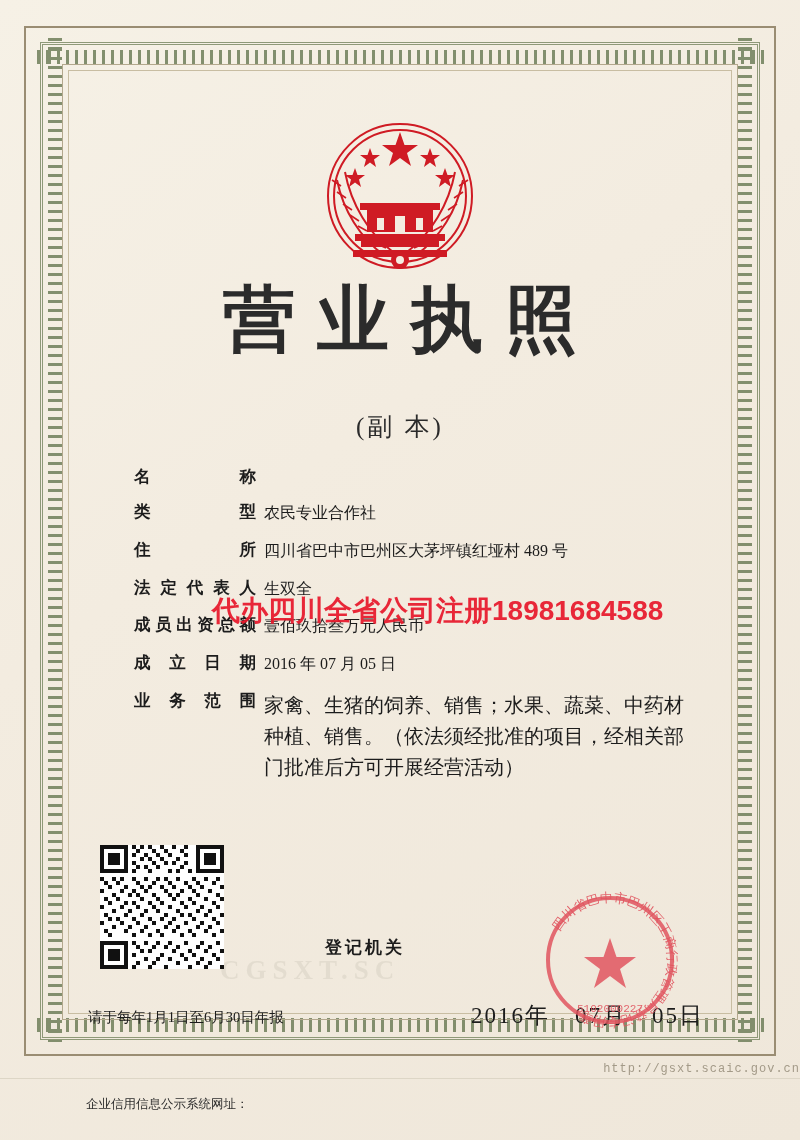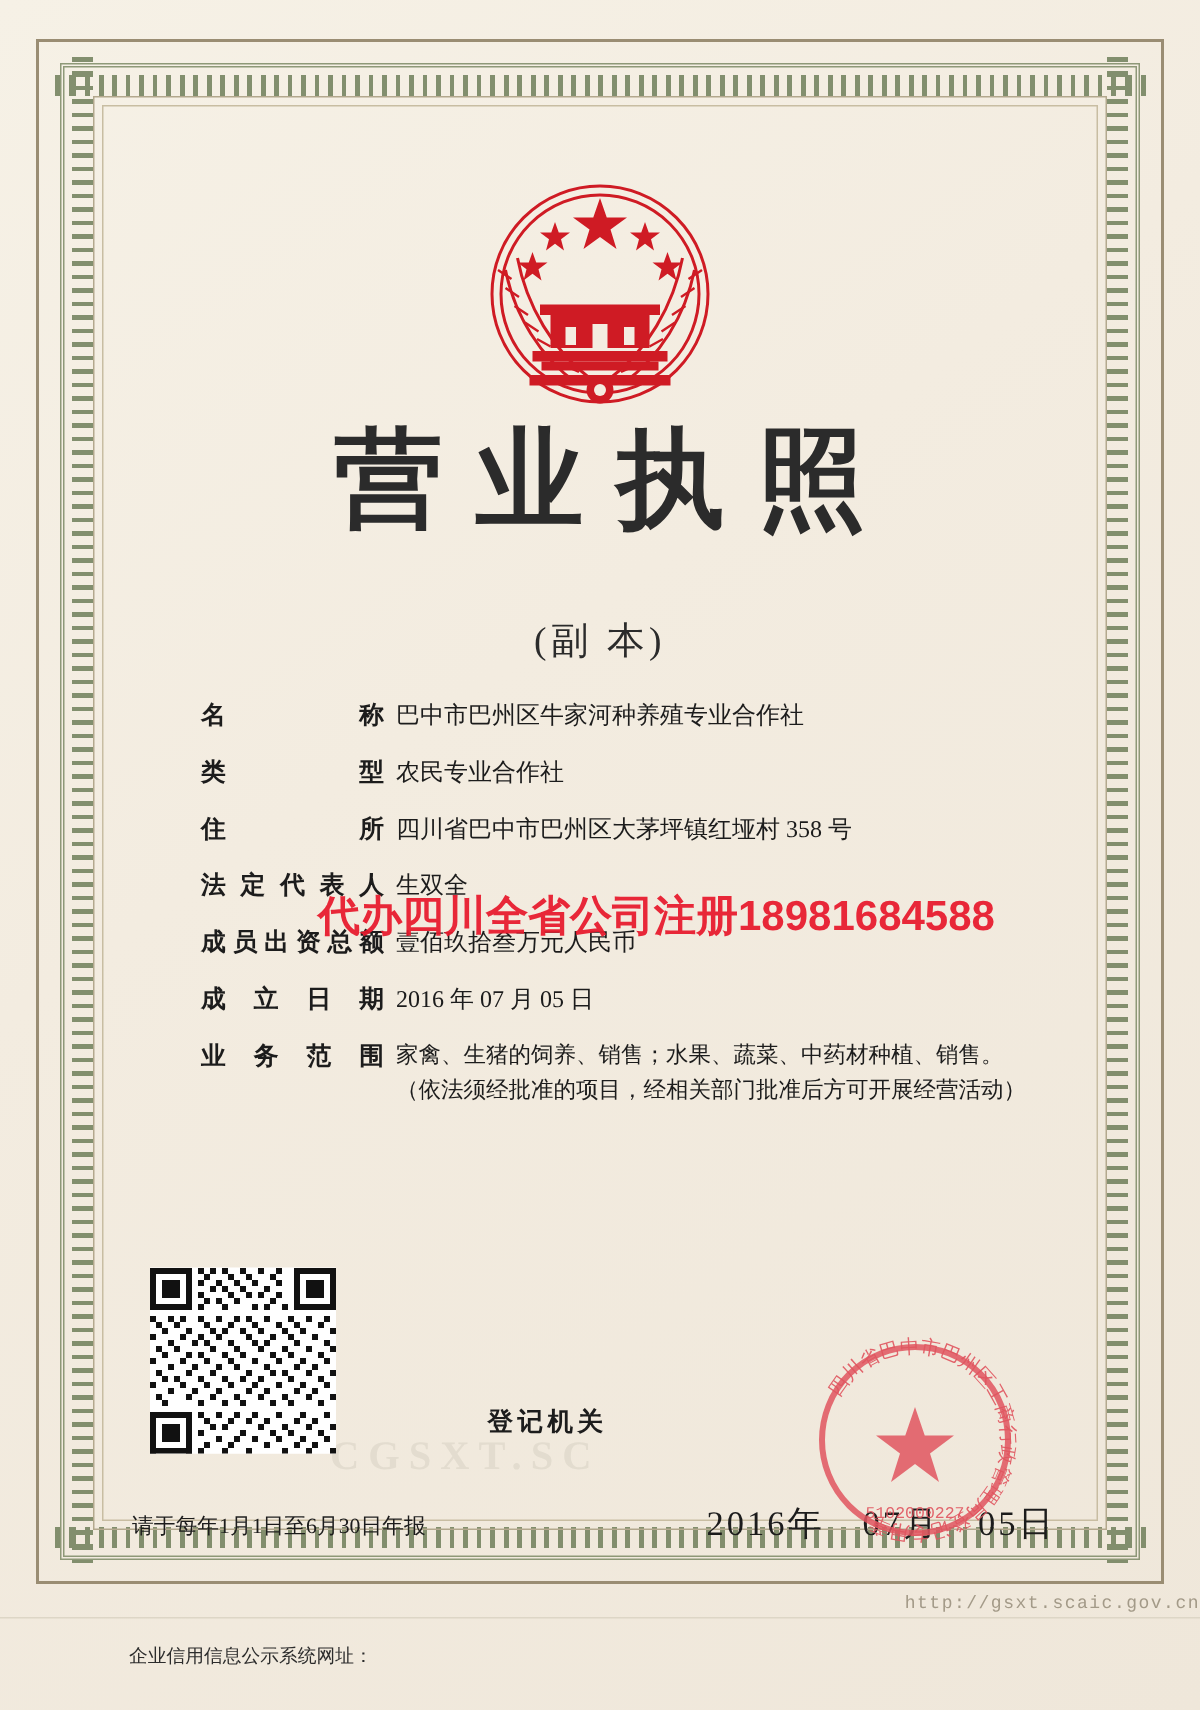--- a/index.html
+++ b/index.html
@@ -80,21 +80,21 @@
     display:flex;justify-content:space-between;
     letter-spacing:0;
   }
   .label span{display:inline-block;}
   .value{
     font-family:"Liberation Serif", serif;
     font-size:16px;color:#1c1c1c;line-height:1.55;
     padding-left:8px;
     max-width:430px;
   }
-  .value.small{font-size:15px;}
+  .value.small{font-size:20px;}
 
   
   .watermark{
     position:absolute;left:212px;top:592px;
     font-family:"Liberation Sans", sans-serif;
     font-size:28px;font-weight:bold;color:#e8192c;
     letter-spacing:0px;white-space:nowrap;
     opacity:.93;
   }
   .watermark2{
@@ -206,35 +206,34 @@
   <div class="title">营业执照</div>
   <div class="subtitle">(副 本)</div>
 
 
   <div class="fields">
     <div class="row">
       <div class="label">
           <span>名</span>
           <span>称</span>
         </div>
-      <div class="value">巴中市巴州区牛家河种养殖专业合作社</div>
     </div>
     <div class="row">
       <div class="label">
           <span>类</span>
           <span>型</span>
         </div>
       <div class="value">农民专业合作社</div>
     </div>
     <div class="row">
       <div class="label">
           <span>住</span>
           <span>所</span>
         </div>
-      <div class="value">四川省巴中市巴州区大茅坪镇红垭村 358 号</div>
+      <div class="value">四川省巴中市巴州区大茅坪镇红垭村 489 号</div>
     </div>
     <div class="row">
       <div class="label">
           <span>法</span>
           <span>定</span>
           <span>代</span>
           <span>表</span>
           <span>人</span>
         </div>
       <div class="value">生双全</div>

